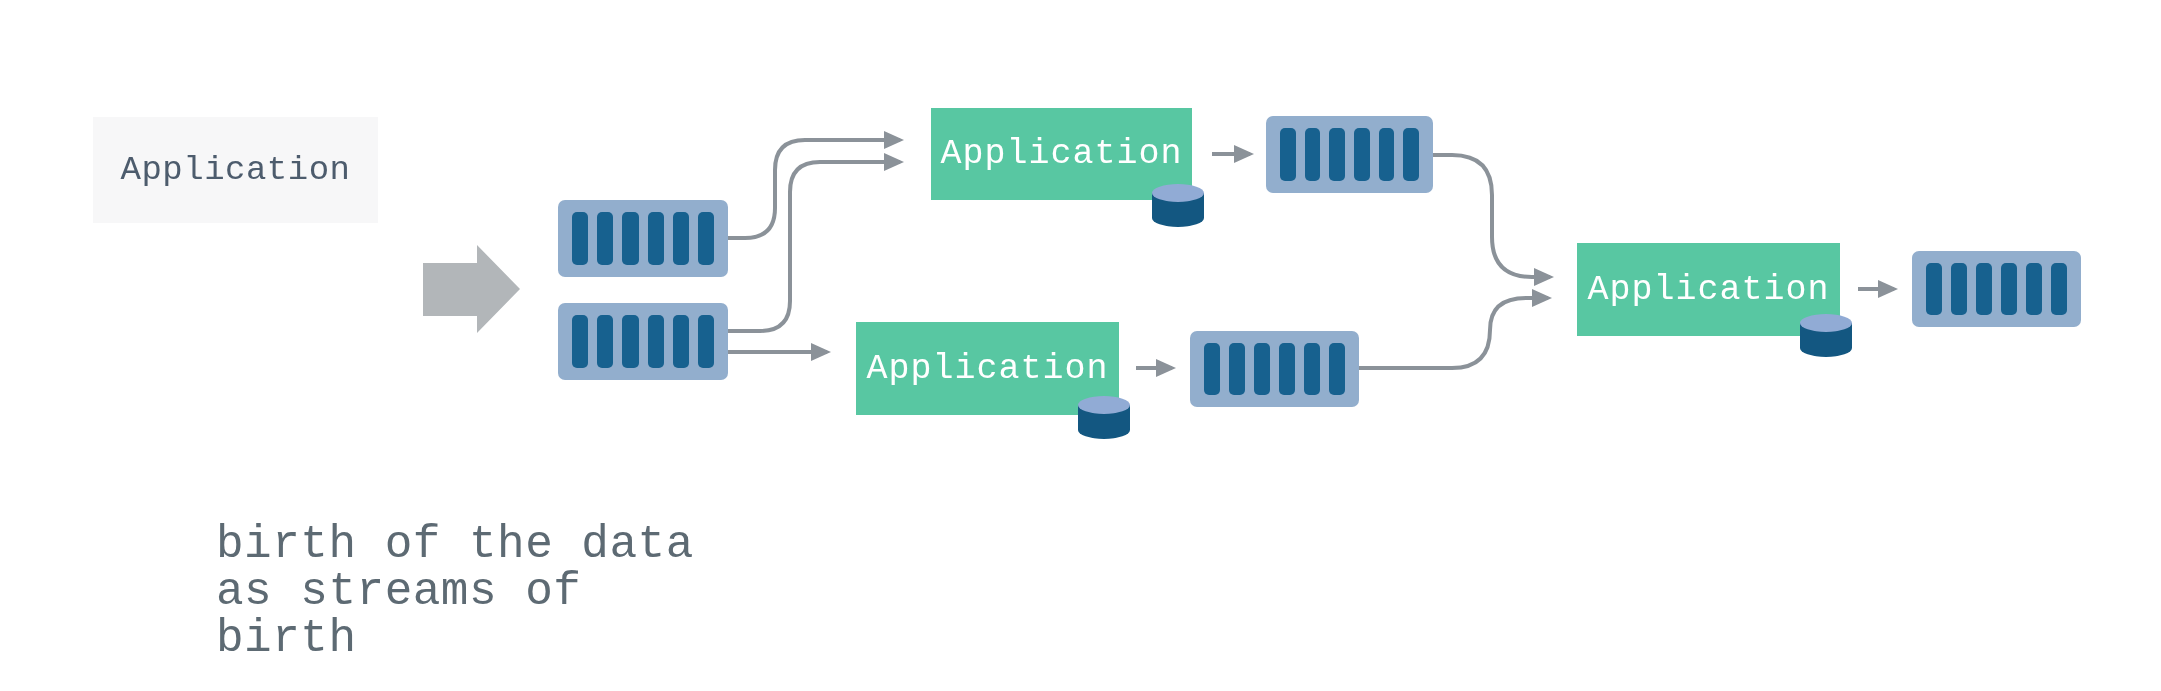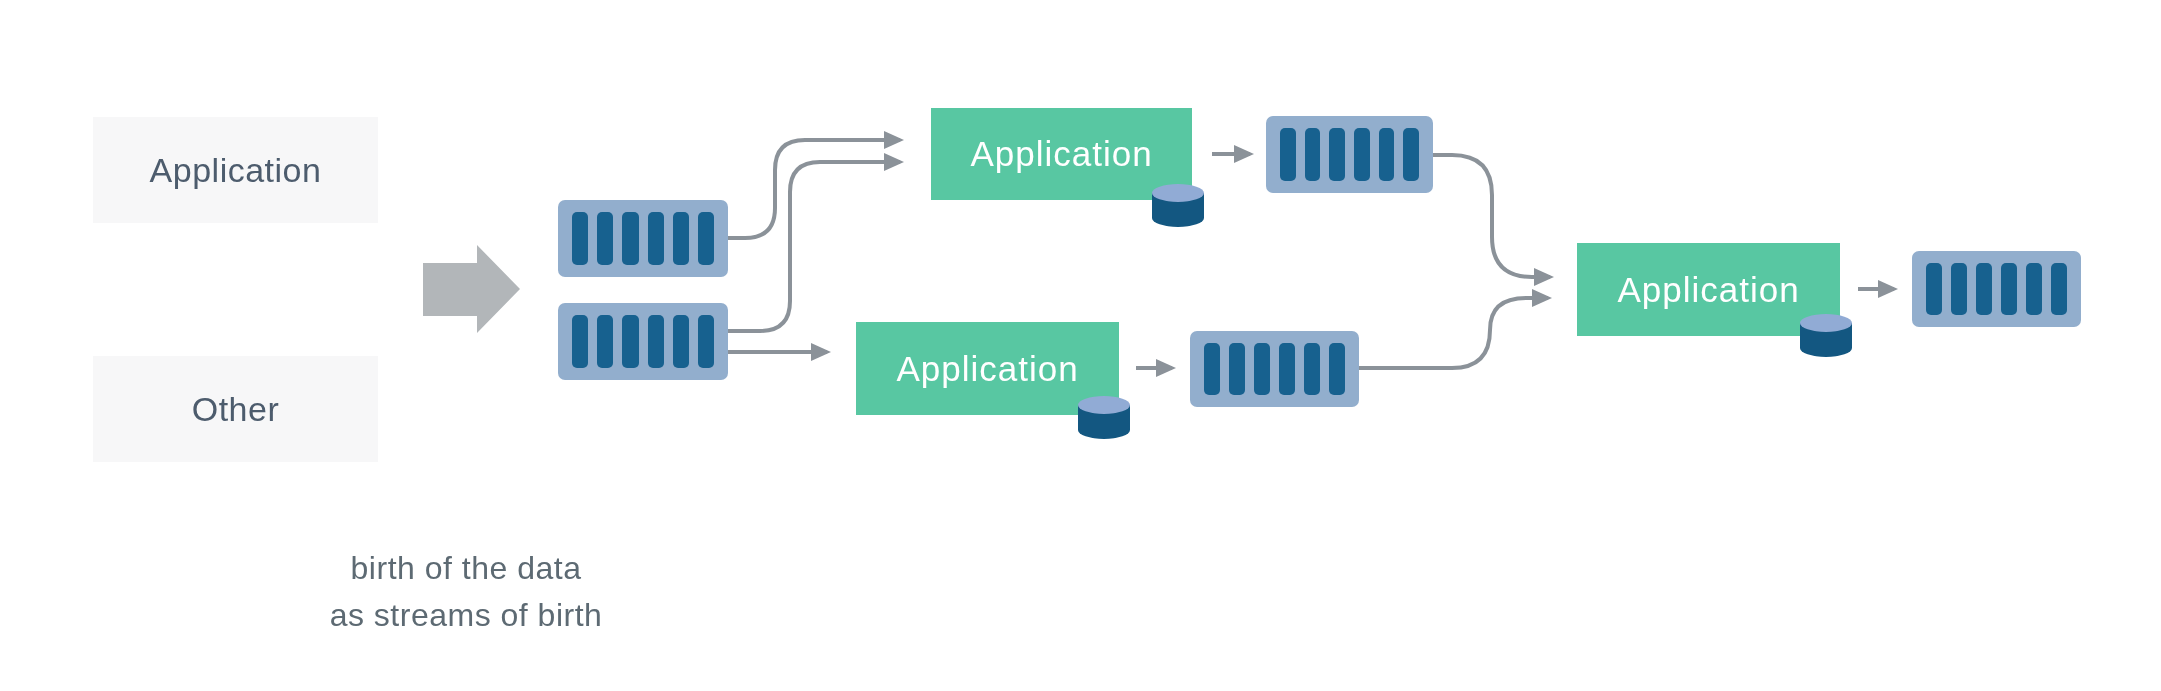--- a/index.html
+++ b/index.html
@@ -14,21 +14,21 @@
     --db_body:#135781;
     --db_top:#91abd5;
     --connector:#8b9299;
     --caption_text:#5d6a73;
   }
   html,body{margin:0;padding:0;background:#fff;}
   .canvas{
     position:relative;
     width:2161px;height:691px;
     background:var(--canvas_bg);
-    font-family:Liberation Sans, sans-serif;
+    font-family:Liberation Mono, monospace;
     overflow:hidden;
   }
   .overlay{position:absolute;left:0;top:0;width:2161px;height:691px;z-index:0;}
   .overlay path.conn{fill:none;stroke:var(--connector);stroke-width:4;}
   .overlay .arrowhead{fill:var(--connector);}
   .overlay .flow-arrow{fill:var(--flow_arrow);}
 
   .src-box{
     position:absolute;left:93px;width:285px;height:106px;
     background:var(--source_box_bg);
@@ -63,24 +63,24 @@
   }
   .app-box span{
     color:var(--app_text);
     font-size:35px;letter-spacing:1px;
   }
   .db{position:absolute;z-index:2;}
   .db .db-body{fill:var(--db_body);}
   .db .db-top{fill:var(--db_top);}
 
   .caption{
-    position:absolute;top:545px;width:500px;
-    text-align:center;
+    position:absolute;top:522px;width:500px;
+    text-align:left;
     color:var(--caption_text);
-    font-size:32px;line-height:47px;
+    font-size:46px;line-height:47px;
     letter-spacing:0.5px;
     z-index:1;
   }
 </style>
 </head>
 <body>
 
 <div class="canvas">
 
   <svg class="overlay" viewBox="0 0 2161 691" xmlns="http://www.w3.org/2000/svg">
@@ -104,23 +104,20 @@
 
     <path class="conn" marker-end="url(#ah)" d="M1433 155 L1452 155 Q1492 155 1492 195 L1492 237 Q1492 277 1532 277 L1550 277"></path>
 
     <path class="conn" marker-end="url(#ah)" d="M1359 368 L1452 368 Q1490 368 1490 330 Q1490 298 1526 298 L1548 298"></path>
 
     <path class="conn" marker-end="url(#ah)" d="M1858 289 L1894 289"></path>
   </svg>
 
   <div class="src-box" style="top:117px">
     <span>Application</span>
-  </div>
-  <div class="src-box" style="top:356px">
-    <span>Other</span>
   </div>
 
   <div class="stream" style="left:558px;top:200px;width:170px;height:77px">
     <i></i>
       <i></i>
       <i></i>
       <i></i>
       <i></i>
       <i></i>
   </div>

